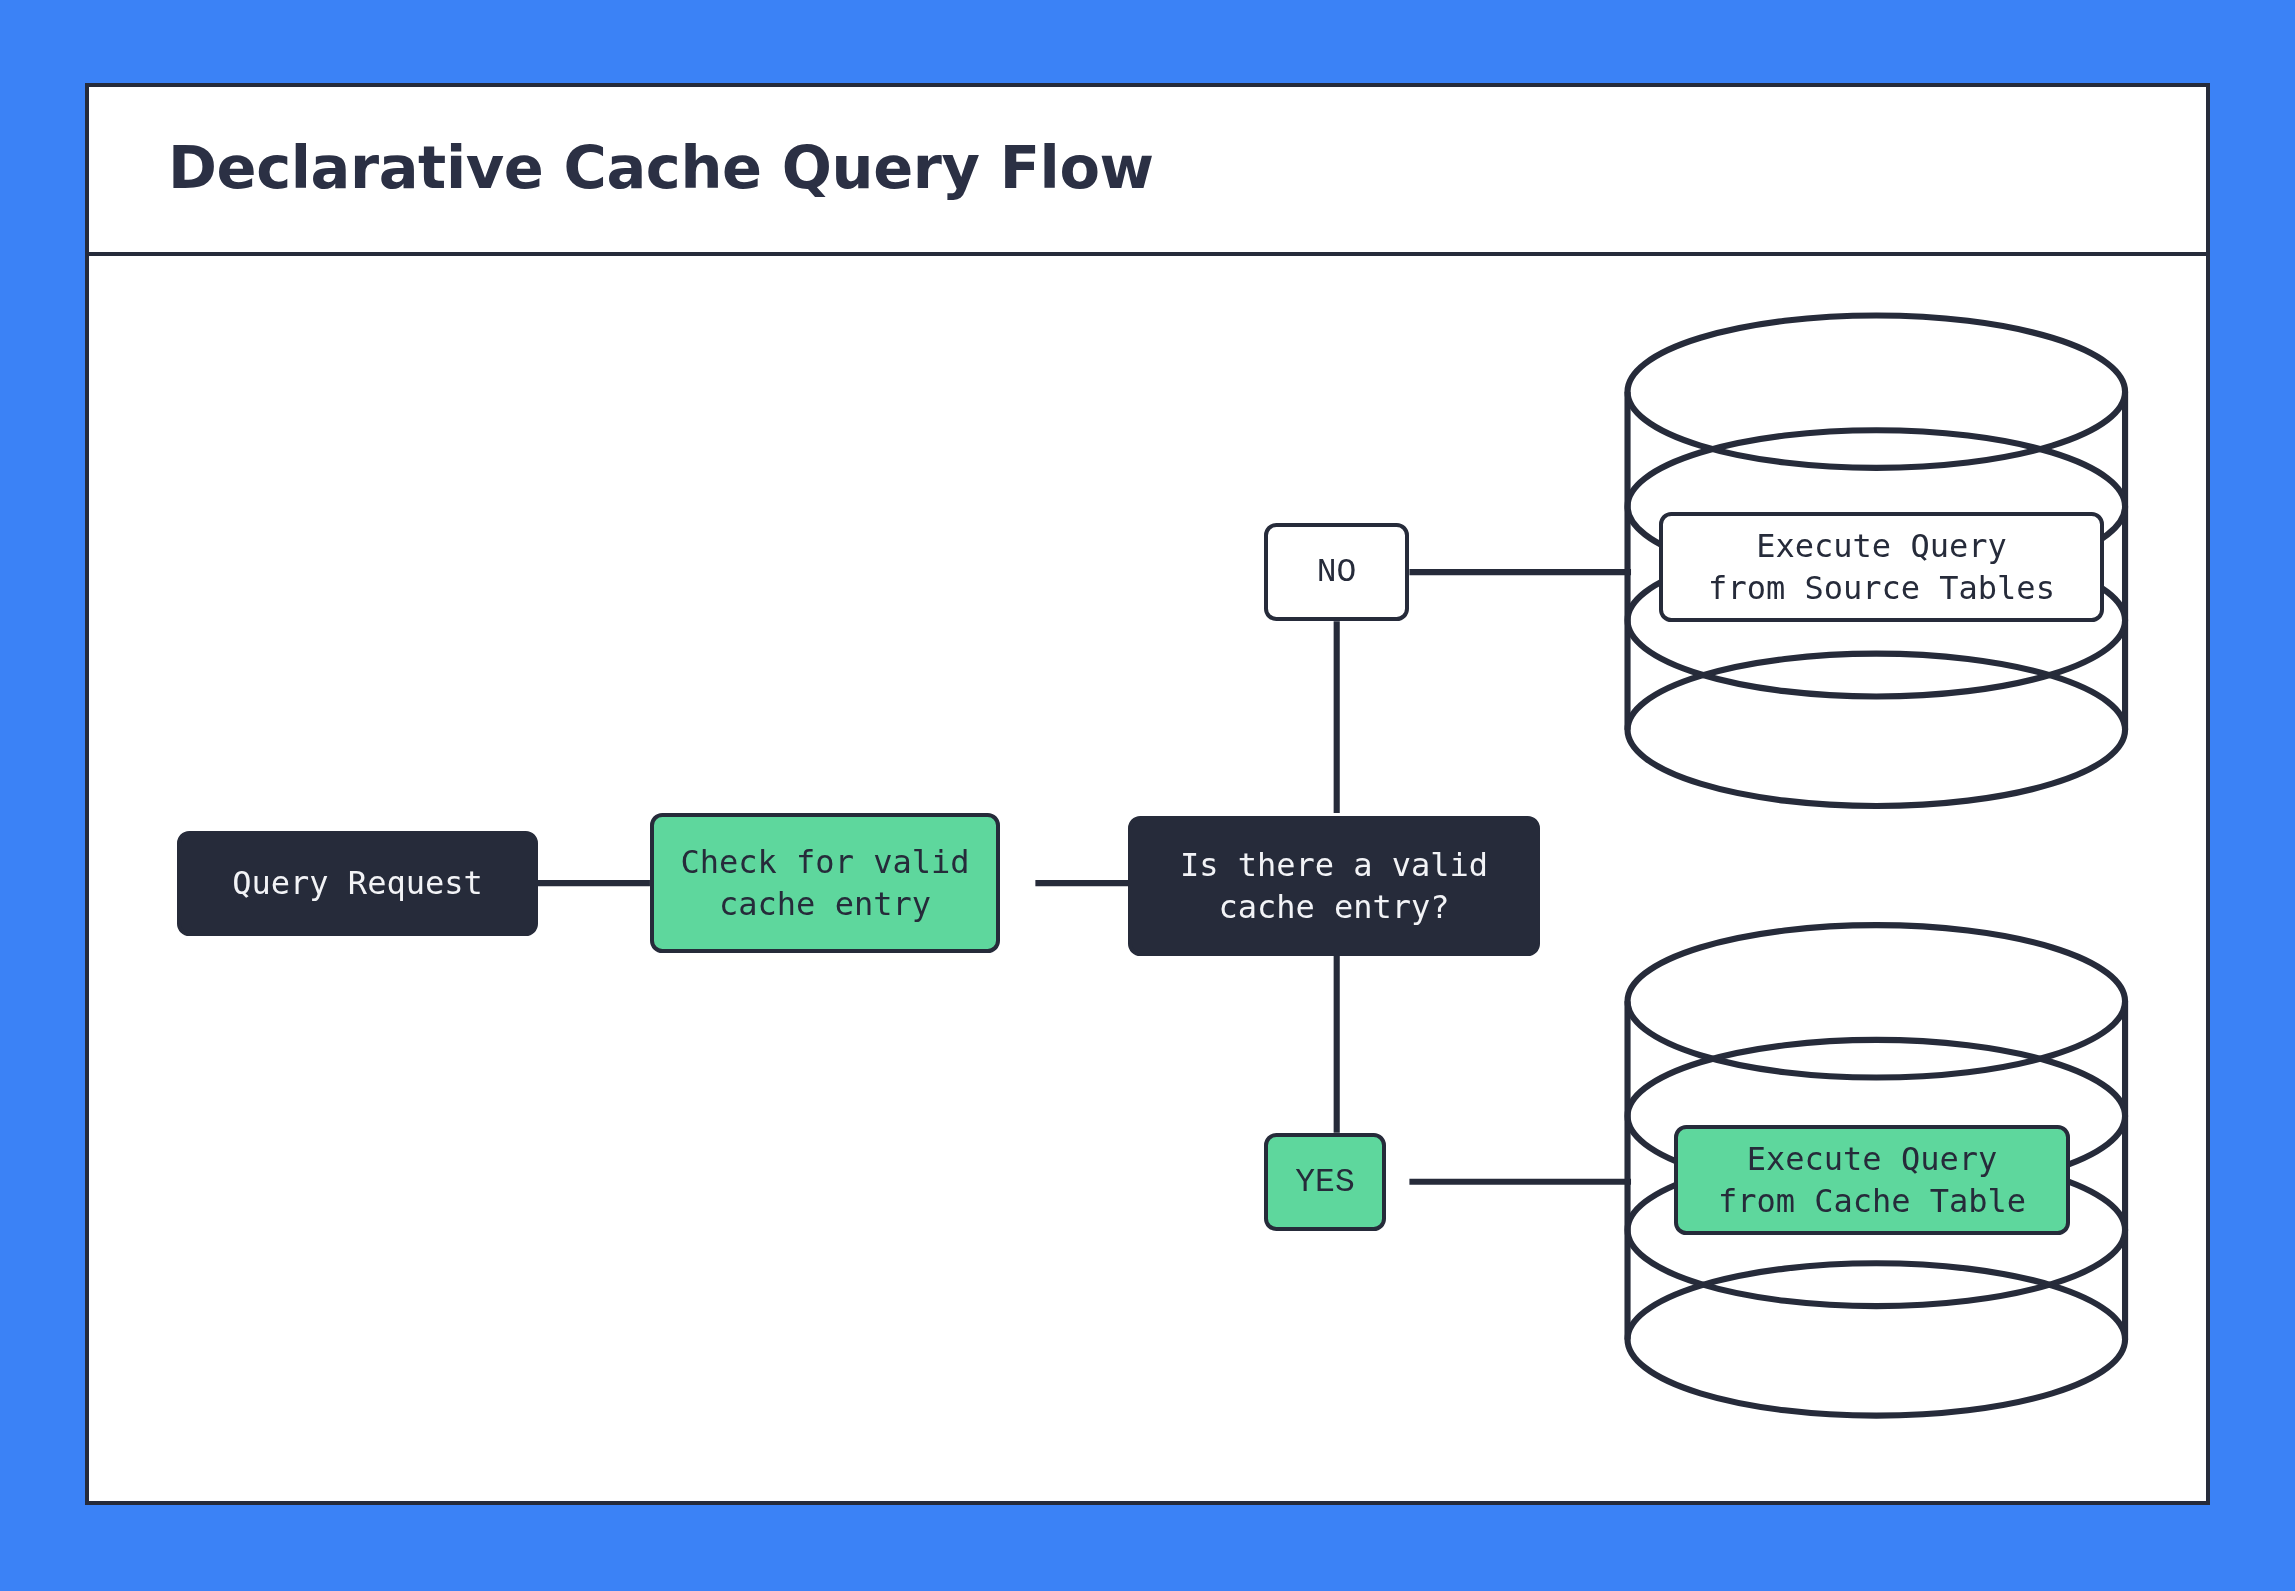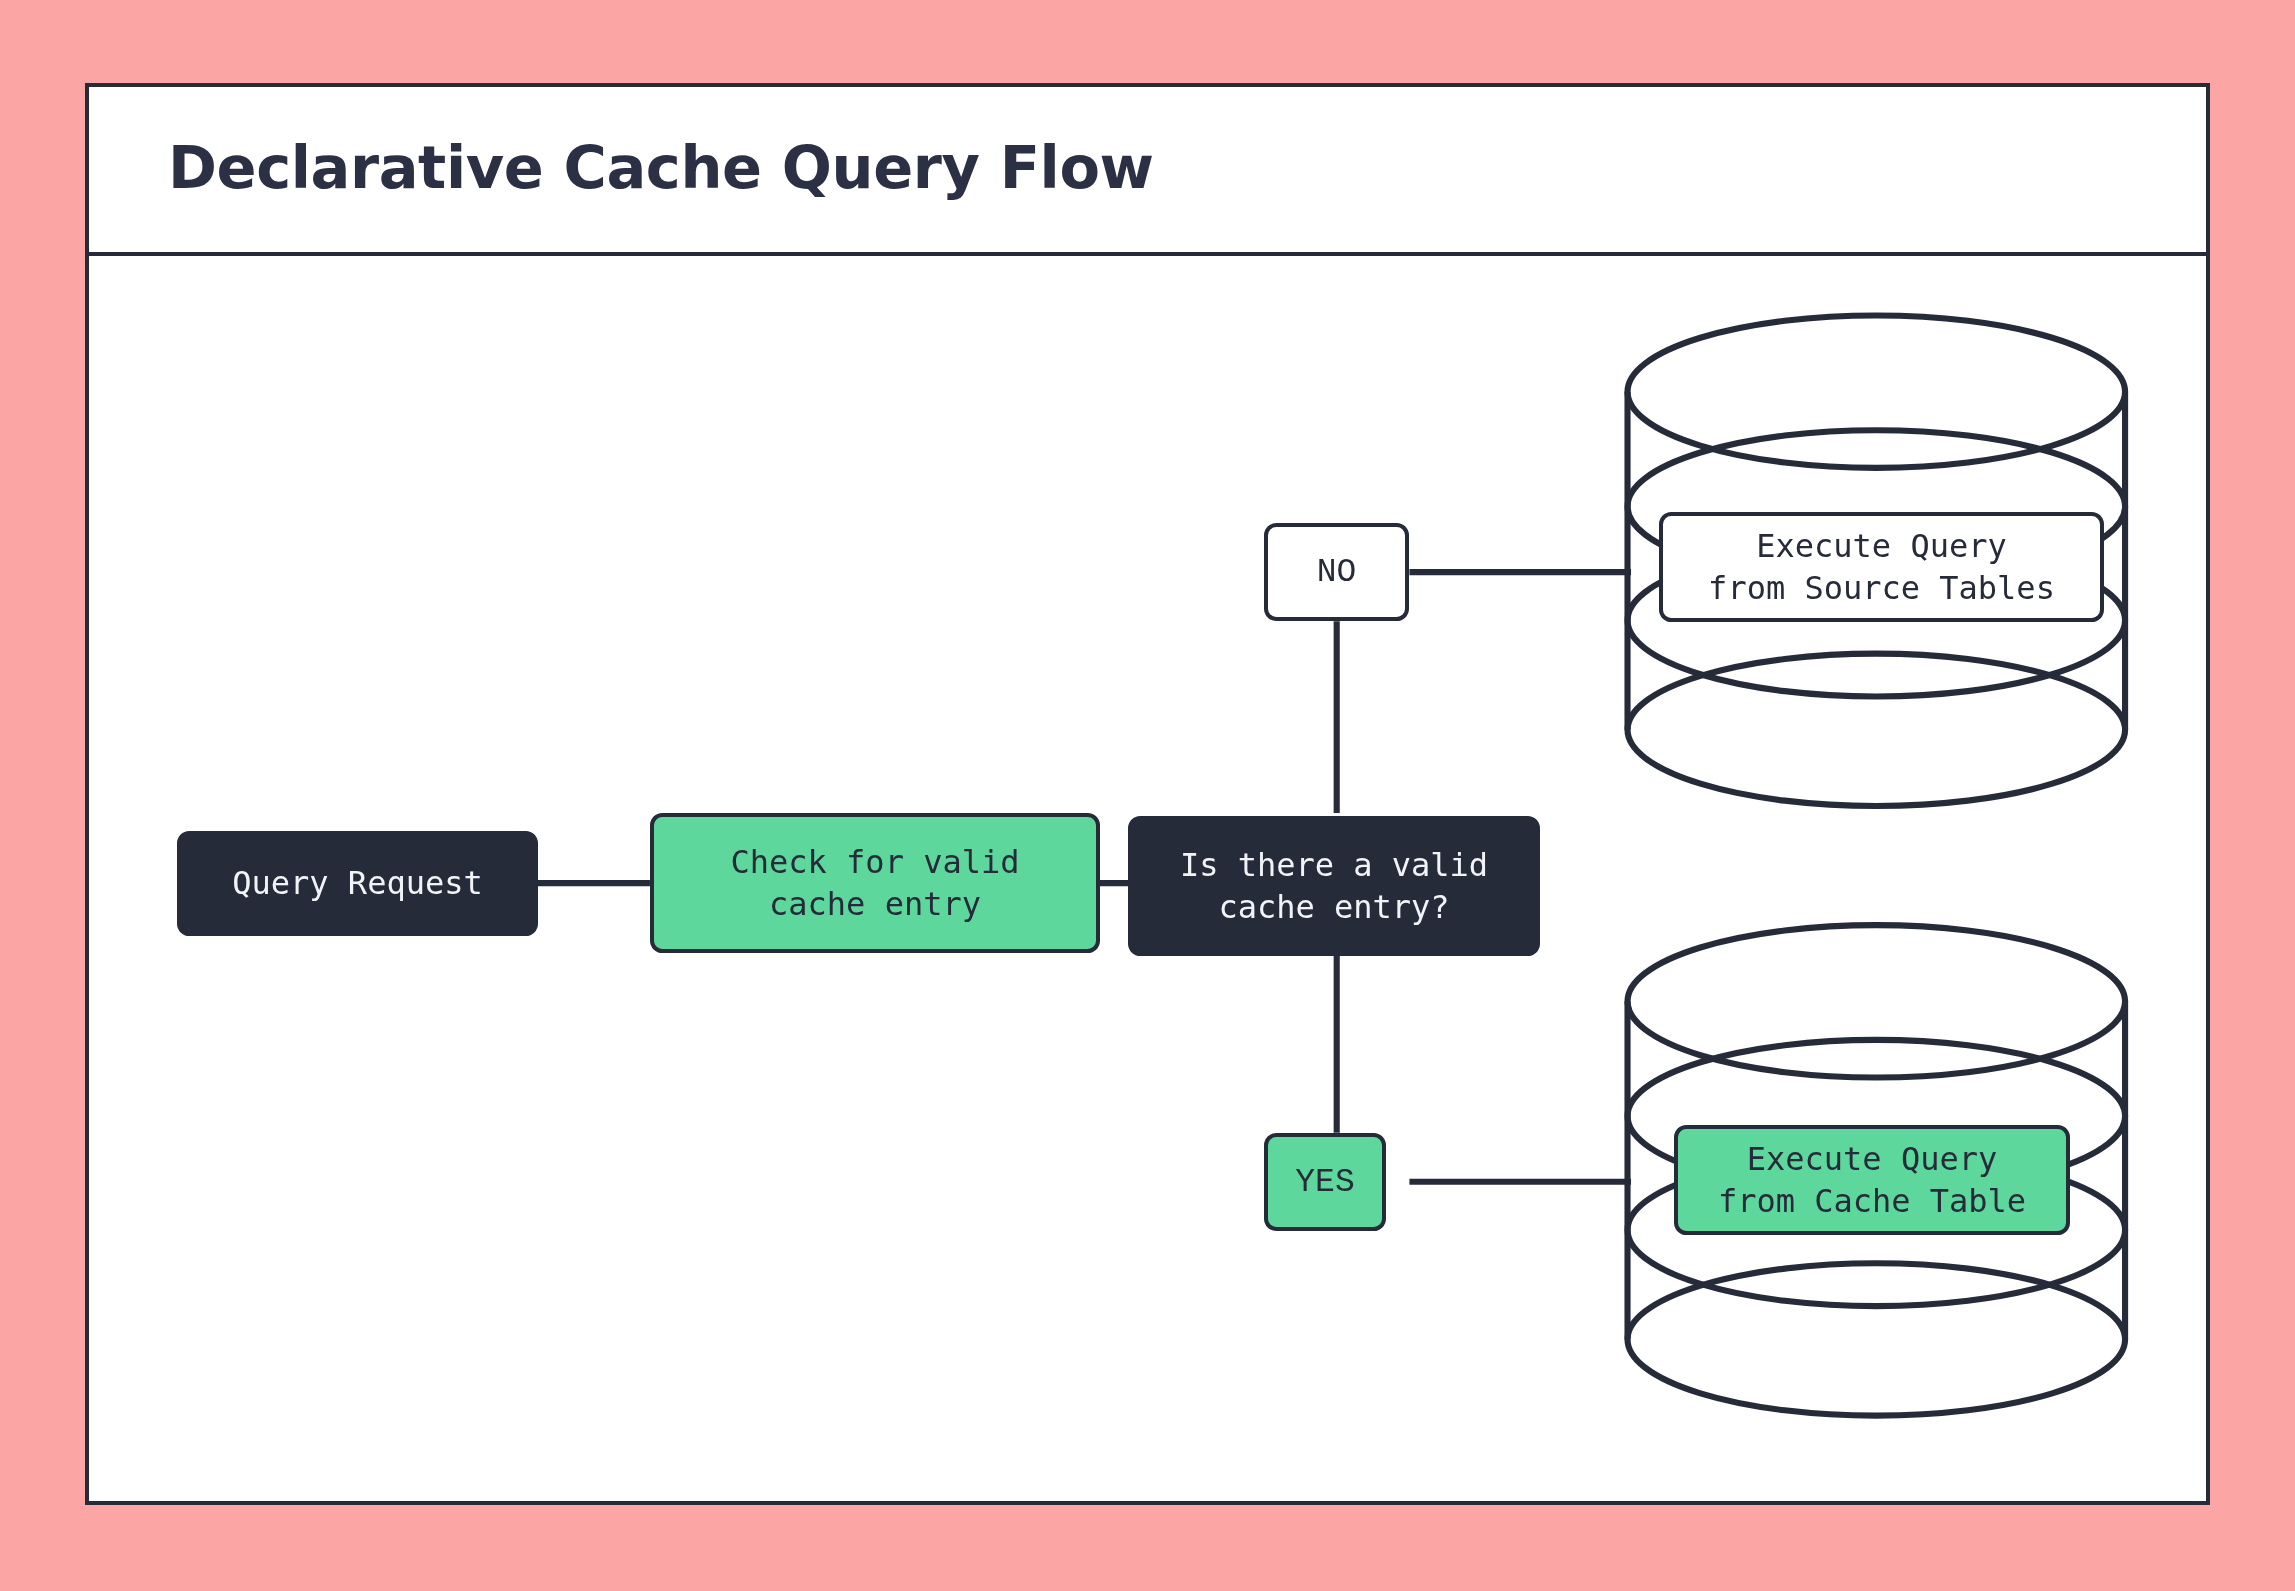--- a/index.html
+++ b/index.html
@@ -11,21 +11,21 @@
     width: 2295px;
     height: 1591px;
     font-family: "DejaVu Sans", sans-serif;
     overflow: hidden;
   }
 
   #canvas {
     position: relative;
     width: 2295px;
     height: 1591px;
-    background: #fca5a5;
+    background: #3b82f6;
   }
 
   
   .frame {
     position: absolute;
     left: 85px;
     top: 83px;
     width: 2125px;
     height: 1422px;
     border: 4.4px solid #262b3a;
@@ -87,21 +87,21 @@
     color: #262b3a;
     border: 4.4px solid #262b3a;
   }
   .node.white {
     background: #ffffff;
     color: #262b3a;
     border: 4.4px solid #262b3a;
   }
 
   #node-query-request { left: 177px; top: 831px; width: 361px; height: 105px; }
-  #node-check-cache   { left: 650px; top: 813px; width: 450px; height: 140px; }
+  #node-check-cache   { left: 650px; top: 813px; width: 350px; height: 140px; }
   #node-decision      { left: 1128px; top: 816px; width: 412px; height: 140px; }
 
   
   .badge {
     position: absolute;
     box-sizing: border-box;
     display: flex;
     align-items: center;
     justify-content: center;
     font-family: Liberation Mono, monospace;

